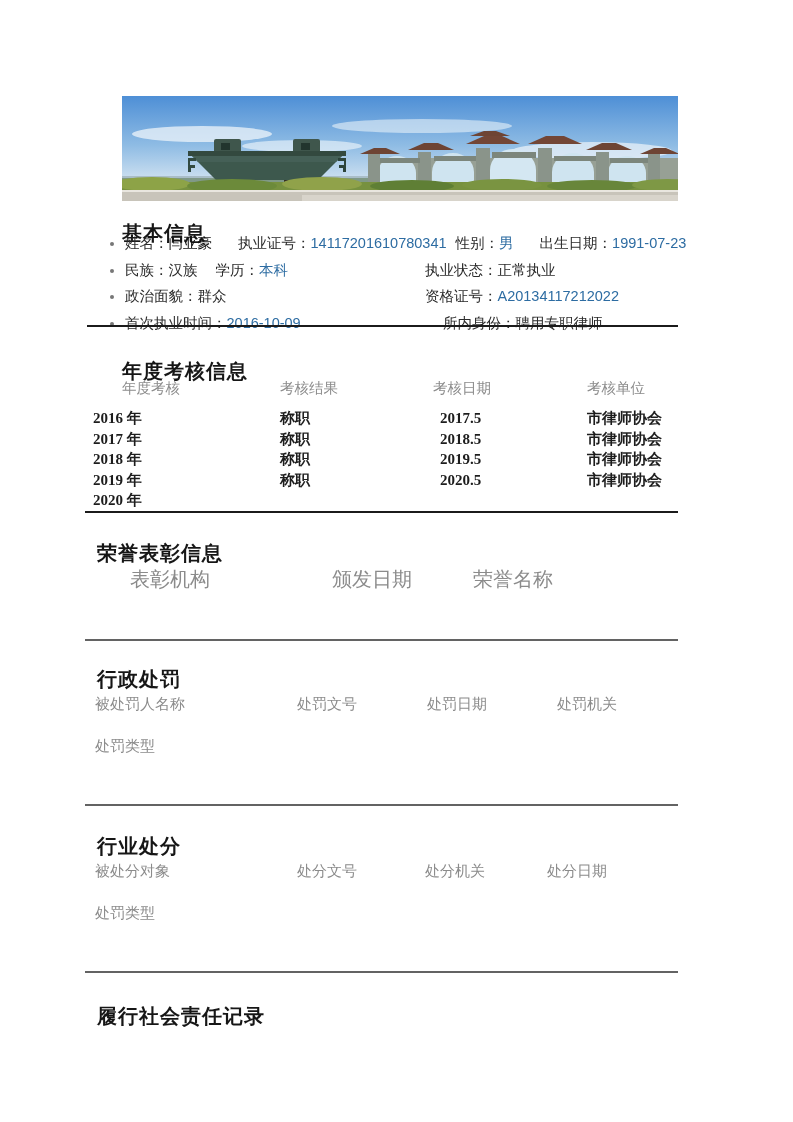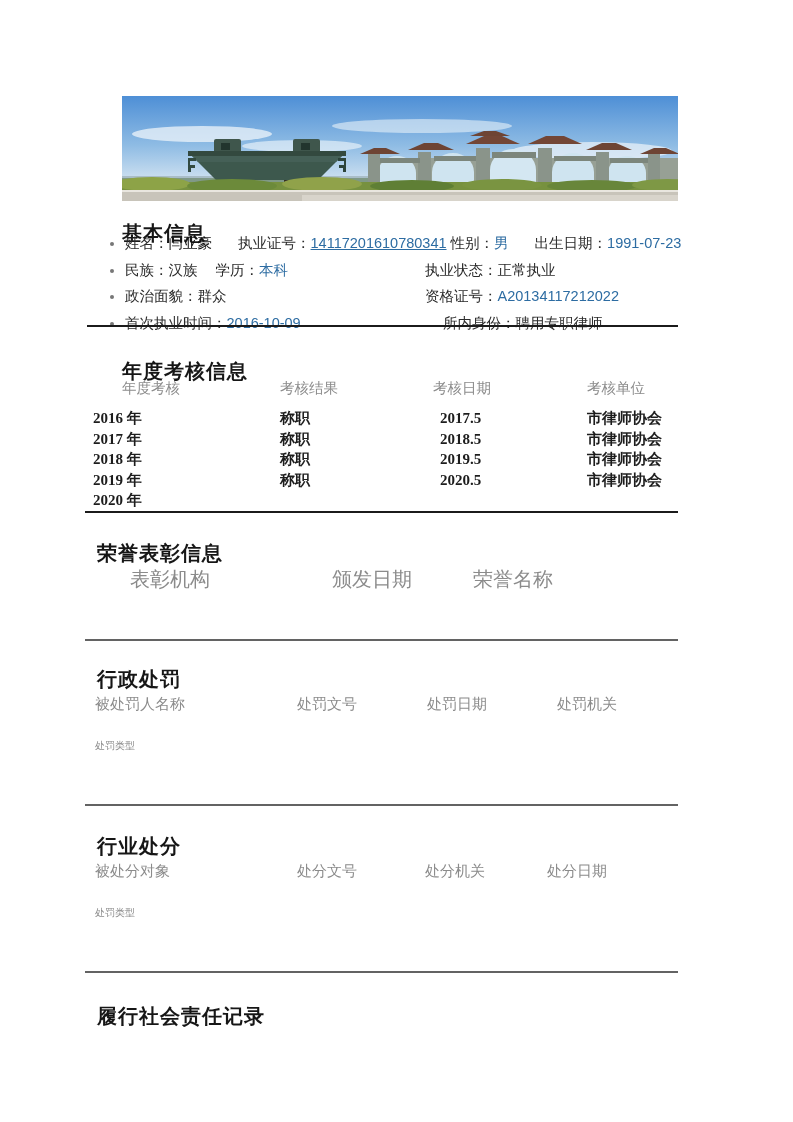--- a/index.html
+++ b/index.html
@@ -15,21 +15,21 @@
   #t-basic{left:122px;top:203px;}
   .info-list{position:absolute;left:108px;top:230px;width:572px;list-style:none;margin:0;padding:0;font-size:14.5px;}
   .info-list li{position:relative;height:26.5px;line-height:26.5px;padding-left:17px;white-space:nowrap;}
   .info-list li::before{content:"";position:absolute;left:2px;top:12px;width:4px;height:4px;border-radius:50%;background:#777;}
   .lbl{color:#2b2b2b;}
   .val-blue{color:#2d6ca2;}
   .val-dark{color:#2b2b2b;}
   .name-bold{font-weight:normal;color:#111;}
   .gap-lg{margin-right:22px;}
   .gap-md{margin-right:14px;}
-  .gap-sm{text-decoration:underline;}
+  .gap-sm{margin-right:5px;}
   .rcol{position:absolute;left:317px;top:0;}
   .rcol4{position:absolute;left:335px;top:0;}
 
   .divider{position:absolute;height:0;border-top:2px solid #1b1b1b;}
   .divider.gray{border-top:2px solid #636363;}
   #dv-basic{left:87px;top:325px;width:591px;}
   #dv-assess{left:85px;top:511px;width:593px;}
   #dv-honor{left:85px;top:639px;width:593px;}
   #dv-admin{left:85px;top:804px;width:593px;}
   #dv-industry{left:85px;top:971px;width:593px;}
@@ -49,21 +49,21 @@
   #t-honor{left:97px;top:523px;}
   .htable{position:absolute;left:85px;top:568px;width:593px;font-size:20px;color:#8b8b8b;}
   .hrow{display:grid;grid-template-columns:247px 141px 205px;height:22px;line-height:22px;}
   .hrow .c1{padding-left:45px;}
 
   
   #t-admin{left:97px;top:649px;}
   .ptable{position:absolute;left:95px;width:590px;font-size:15px;color:#8b8b8b;}
   #admin-heads{top:693px;}
   .prow{display:grid;grid-template-columns:202px 130px 130px 128px;height:22px;line-height:22px;}
-  .prow2{position:absolute;font-size:10px;color:#8b8b8b;left:95px;height:22px;line-height:22px;}
+  .prow2{position:absolute;font-size:15px;color:#8b8b8b;left:95px;height:22px;line-height:22px;}
   #admin-type{top:735px;}
 
   
   #t-industry{left:97px;top:816px;}
   #ind-heads{top:860px;}
   .irow{display:grid;grid-template-columns:202px 128px 122px 138px;height:22px;line-height:22px;}
   #ind-type{top:902px;}
 
   
   #t-social{left:97px;top:986px;}

